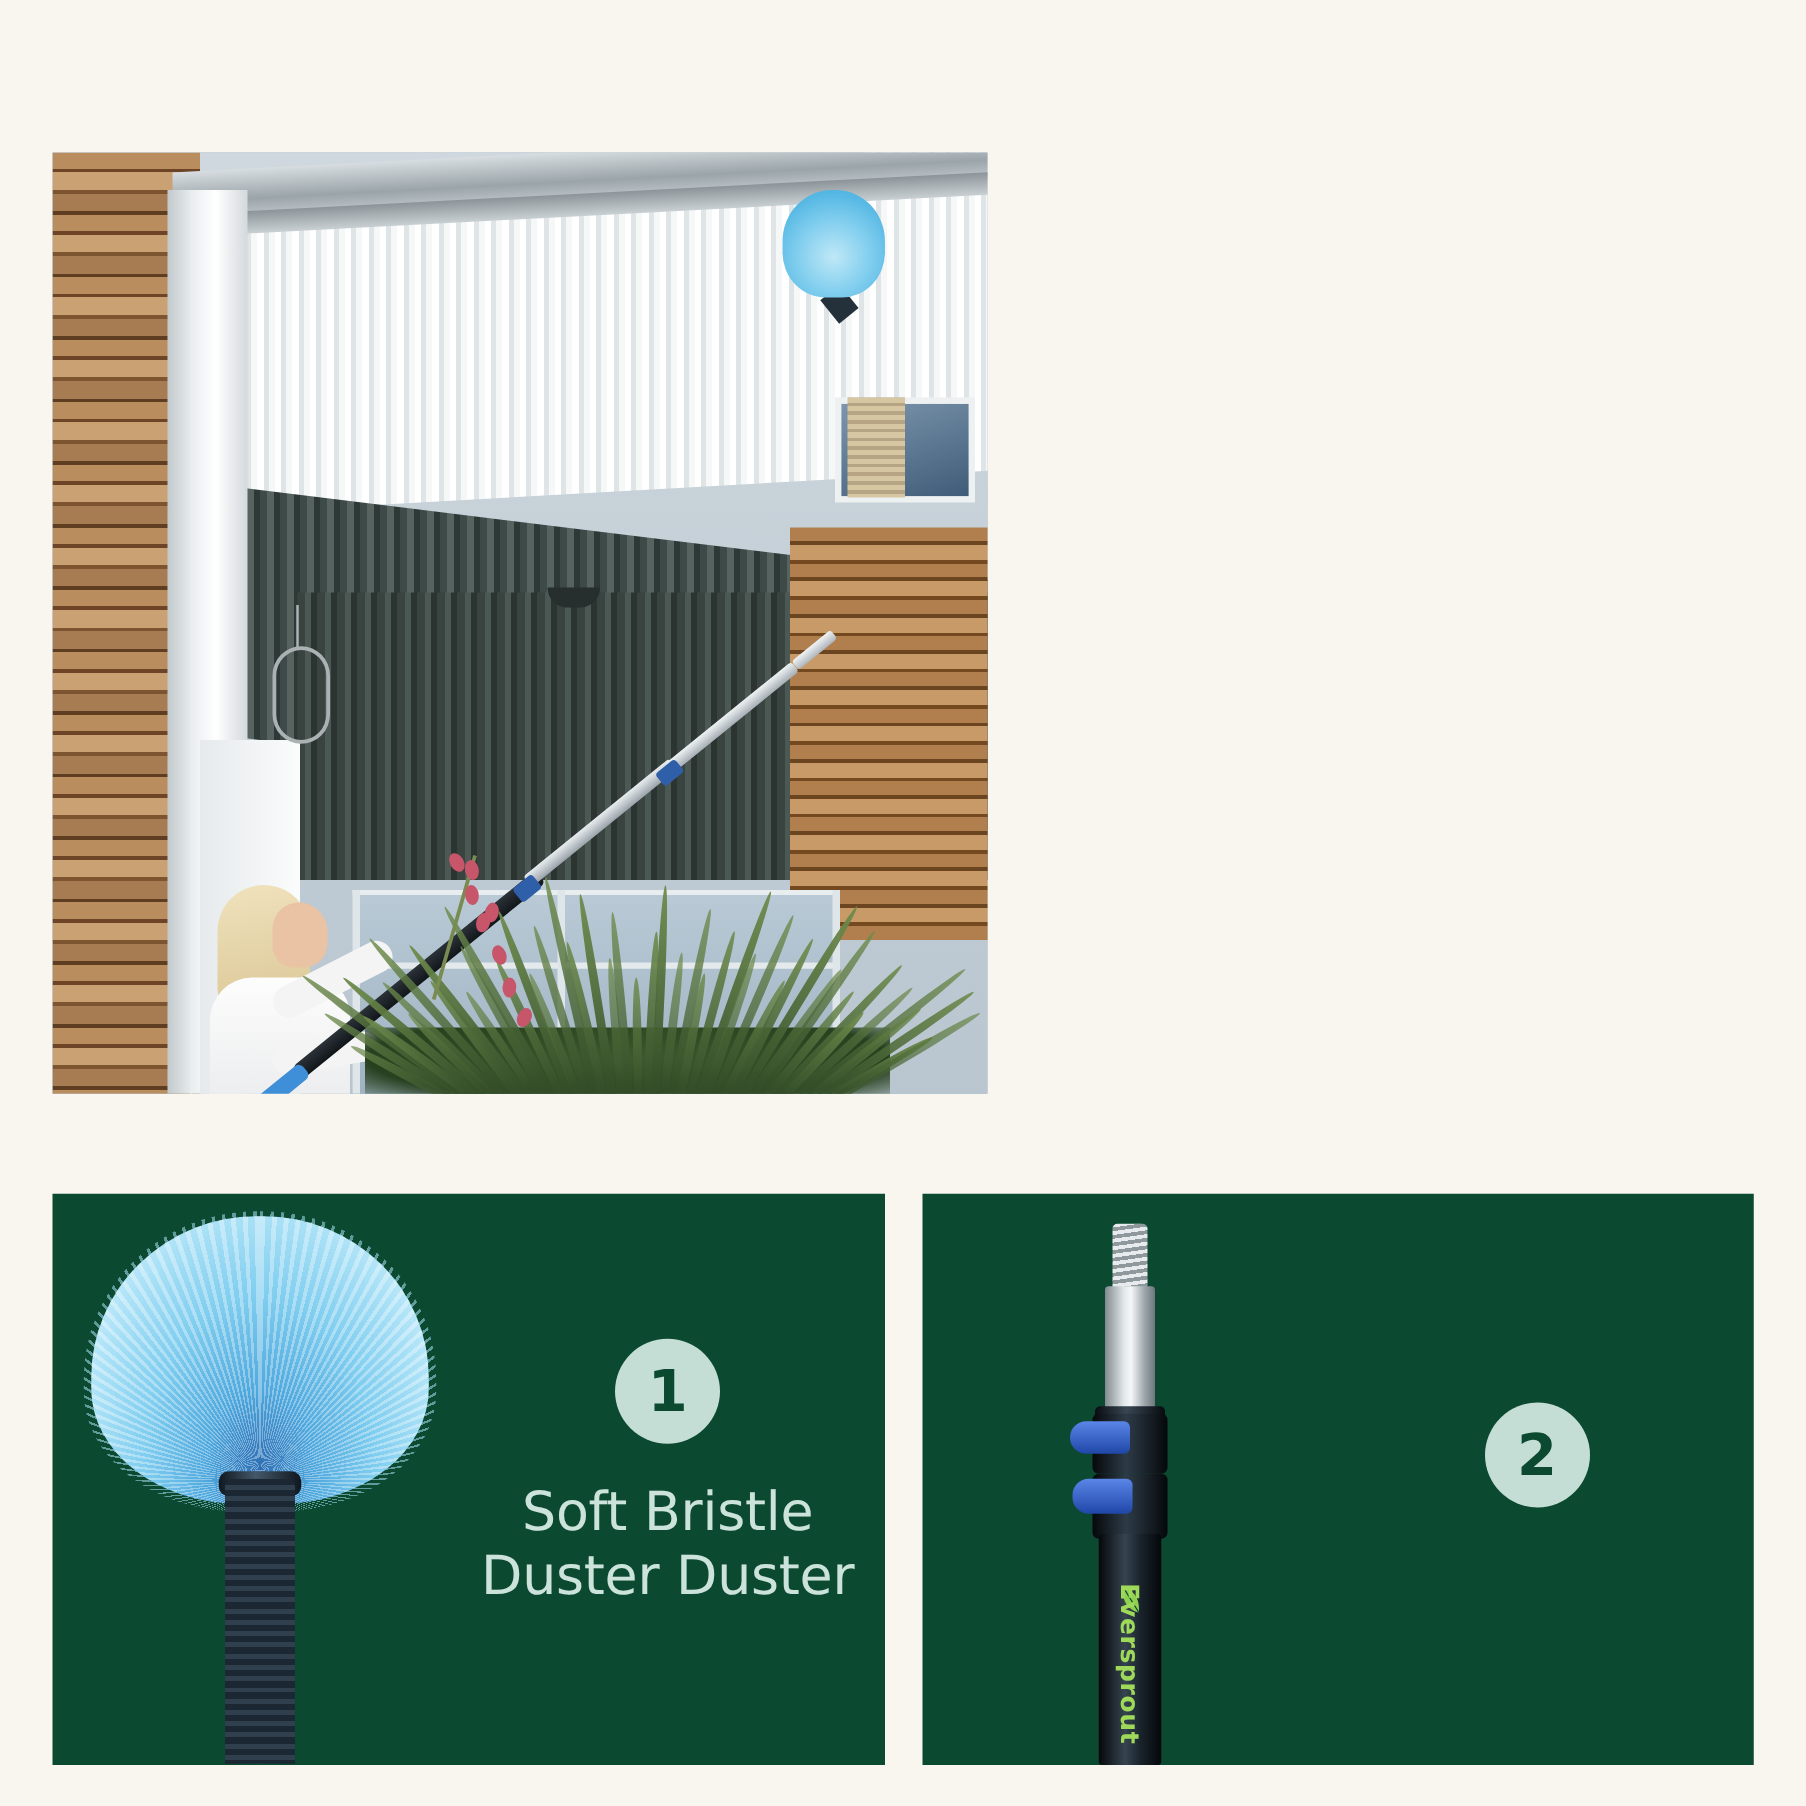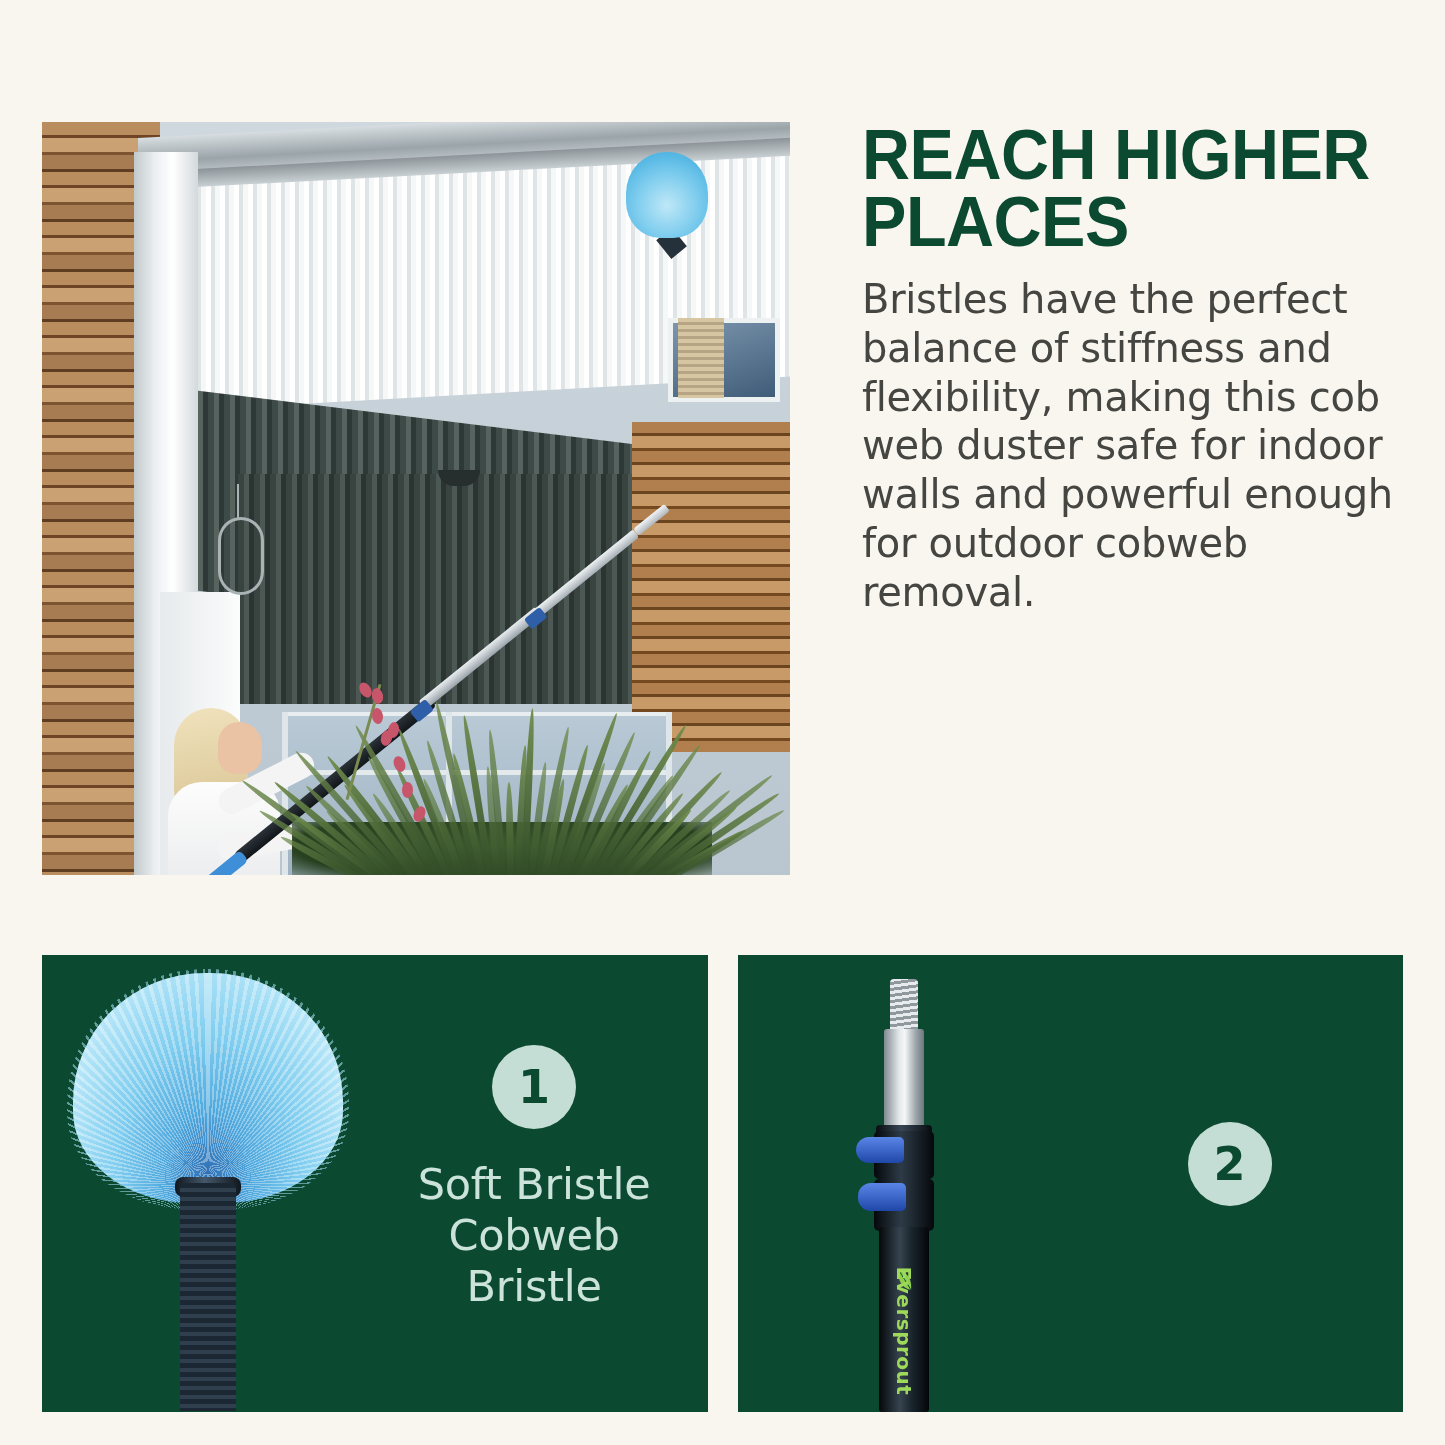--- a/index.html
+++ b/index.html
@@ -603,39 +603,35 @@
           <div class="ph-flower-dot" style="left: 330px; top: 586px; transform: rotate(-7deg);"></div>
           <div class="ph-flower-dot" style="left: 339px; top: 608px; transform: rotate(16deg);"></div>
           <div class="ph-flower-dot" style="left: 352px; top: 634px; transform: rotate(-21deg);"></div>
           <div class="ph-flower-dot" style="left: 360px; top: 660px; transform: rotate(2deg);"></div>
           <div class="ph-flower-dot" style="left: 372px; top: 684px; transform: rotate(25deg);"></div>
           <div class="ph-flower-dot" style="left: 330px; top: 566px; transform: rotate(-12deg);"></div>
           <div class="ph-flower-dot" style="left: 346px; top: 600px; transform: rotate(11deg);"></div>
         </div>
     </div>
 
-    <div class="hero-text">
-      <h1 class="headline">REACH HIGHER PLACES</h1>
-      <p class="body-copy">Bristles have the perfect balance of stiffness and flexibility, making this cob web duster safe for indoor walls and powerful enough for outdoor cobweb removal.</p>
-    </div>
   </div>
 
   <div class="feature-row">
 
     <div class="feature-card">
       <div class="card-visual">
         <div class="duster-fringe"></div>
         <div class="duster-head"></div>
         <div class="duster-bristles"></div>
         <div class="duster-collar"></div>
         <div class="duster-handle"></div>
       </div>
       <div class="card-copy">
         <div class="badge">1</div>
-        <div class="card-label">Soft Bristle Cobweb Bristle</div>
+        <div class="card-label">Soft Bristle Duster Duster</div>
       </div>
     </div>
 
     <div class="feature-card">
       <div class="card-visual">
         <div class="pole-wrap">
           <div class="pole-thread"></div>
           <div class="pole-silver"></div>
           <div class="pole-collar-dark"></div>
           <div class="pole-lock-body1"></div>

